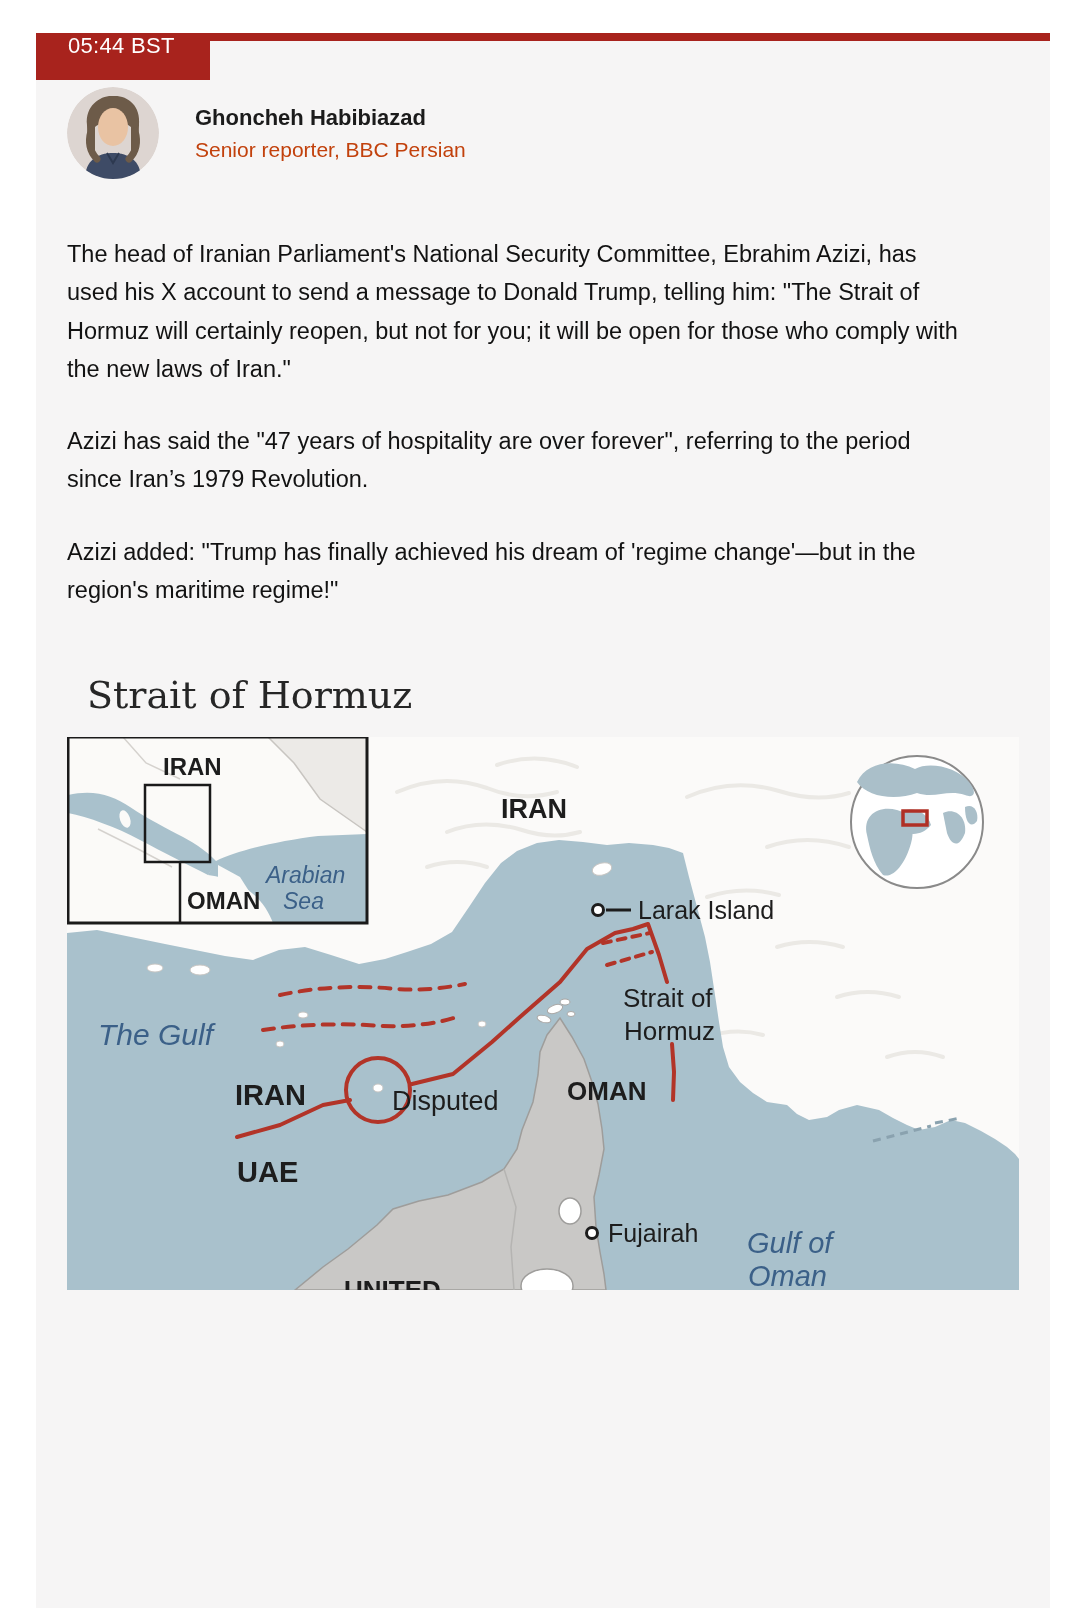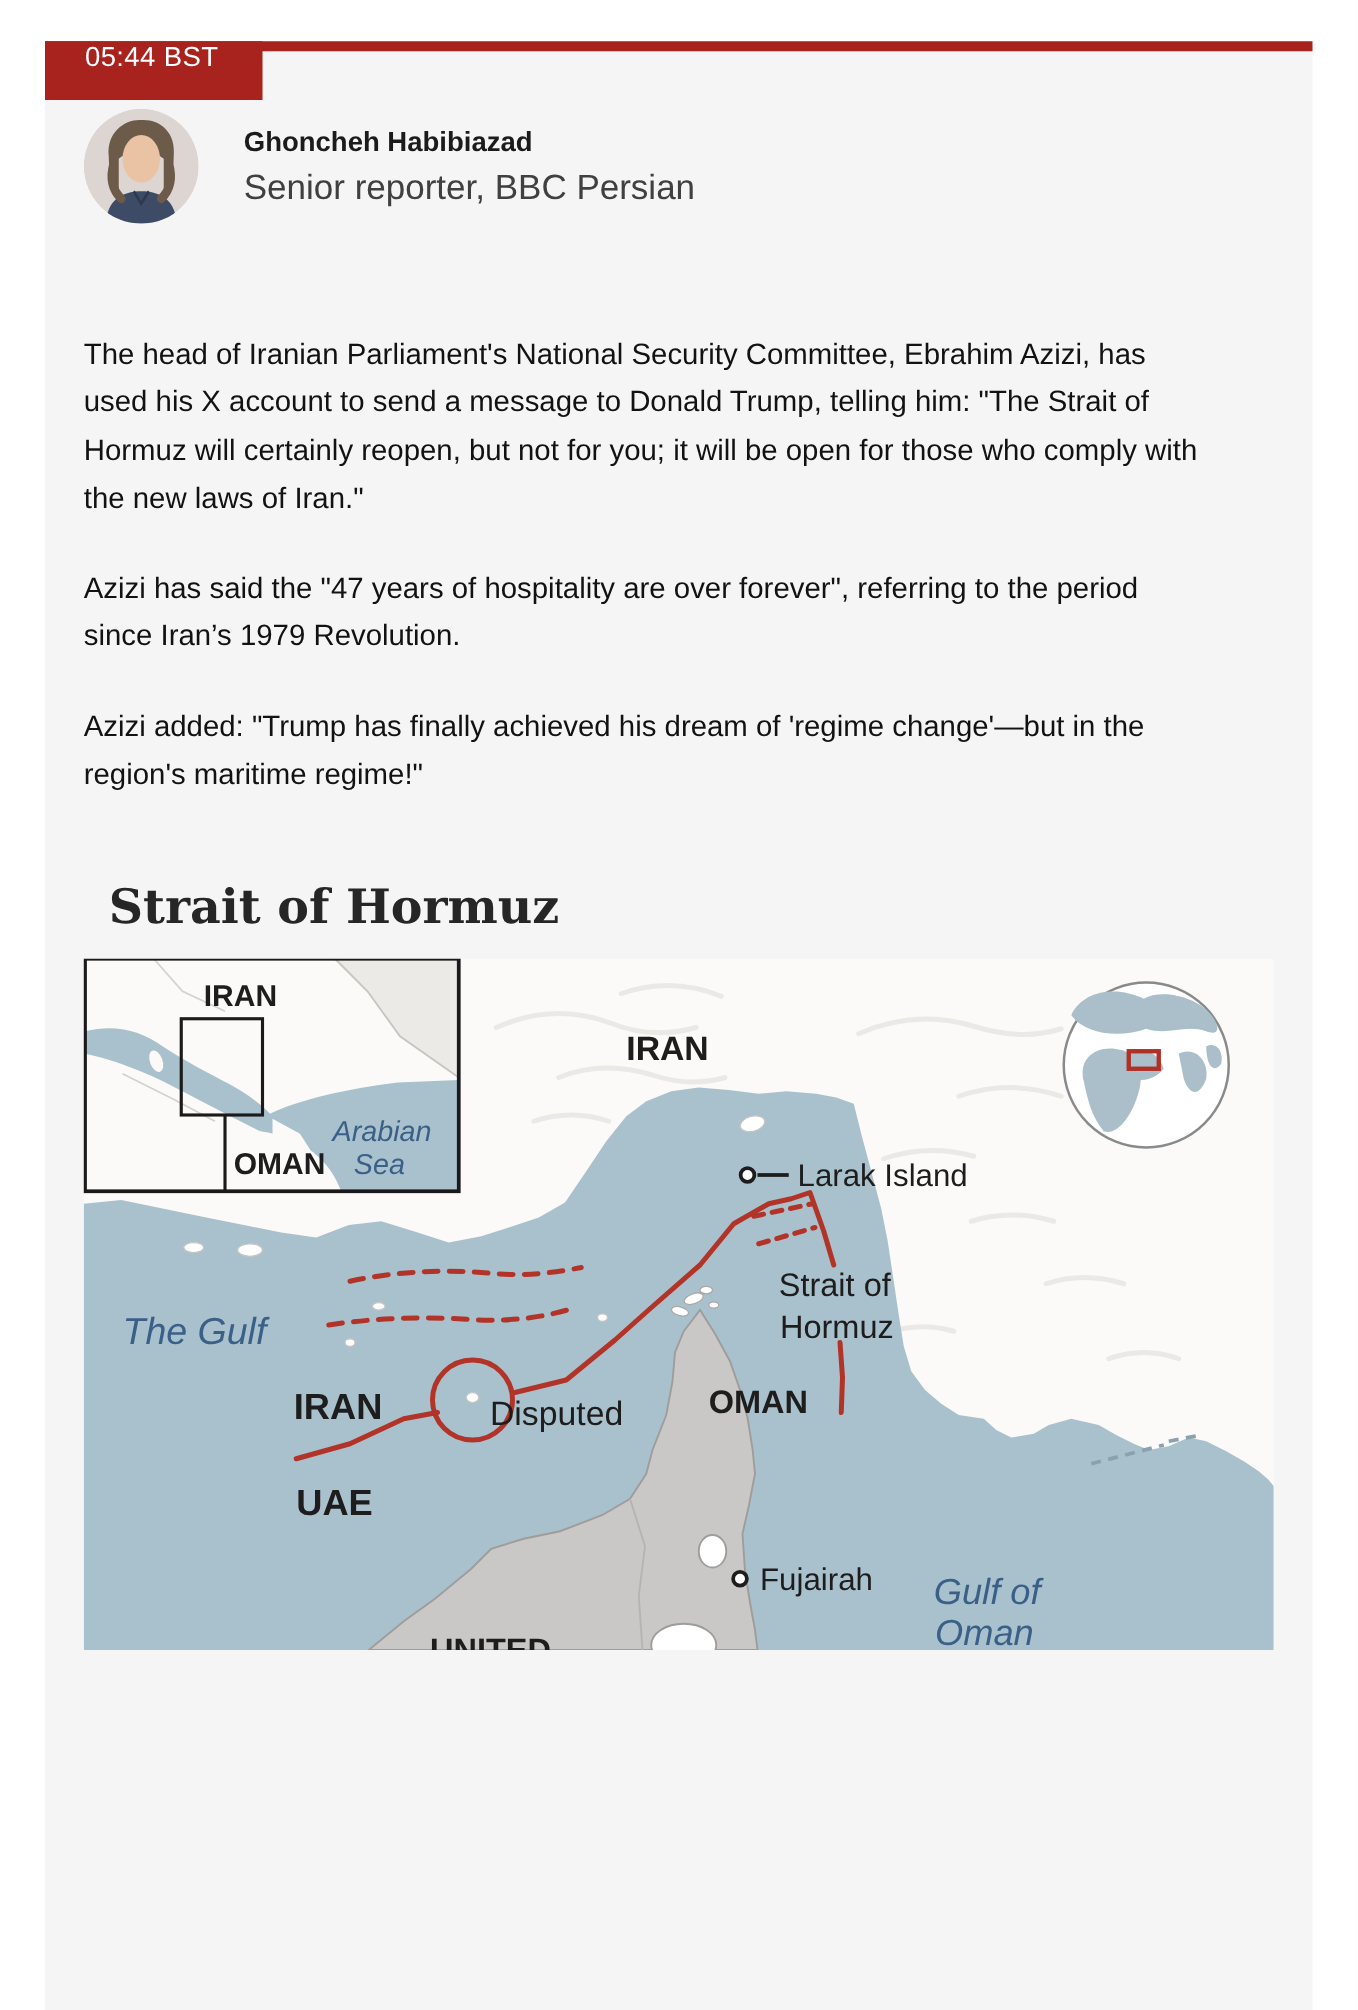--- a/index.html
+++ b/index.html
@@ -9,25 +9,25 @@
   .top-rule{height:8px;background:#a8231d;}
   .time-badge{position:absolute;top:0;left:0;width:174px;height:47px;background:#a8231d;
       color:#ffffff;font-size:22px;display:flex;align-items:flex-start;padding-left:32px;
       box-sizing:border-box;letter-spacing:.3px;}
   .content{padding:0 48px 0 31px;}
   h1.headline{margin:68px 20px 0 0;font-size:33px;line-height:1.4;font-weight:bold;color:#1b1b1b;}
   .byline{display:flex;align-items:center;margin-top:46px;}
   .avatar{width:92px;height:92px;border-radius:50%;overflow:hidden;flex:0 0 auto;}
   .byline-text{margin-left:36px;}
   .byline-name{font-size:22px;font-weight:bold;color:#1b1b1b;}
-  .byline-role{font-size:28px;color:#404040;margin-top:7px;}
+  .byline-role{font-size:21px;color:#c2410c;margin-top:7px;}
   .para{width:902px;font-size:23.5px;line-height:1.63;color:#121212;margin:34px 0 0 0;}
-  .para.first{margin-top:85px;}
+  .para.first{margin-top:56px;}
   .map-figure{margin-top:64px;}
-  .map-title{font-family:"DejaVu Serif","Liberation Serif",serif;font-weight:bold;
+  .map-title{font-family:"DejaVu Serif","Liberation Serif",serif;font-weight:normal;
       font-size:38px;color:#262626;margin-left:20px;}
   .map-wrap{margin-top:20px;}
   svg text{font-family:"Liberation Sans",sans-serif;}
   .lbl-country{font-weight:bold;fill:#1d1d1d;}
   .lbl-place{fill:#1d1d1d;}
   .lbl-sea{font-style:italic;fill:#3b6088;}
 </style>
 </head>
 <body>
 

